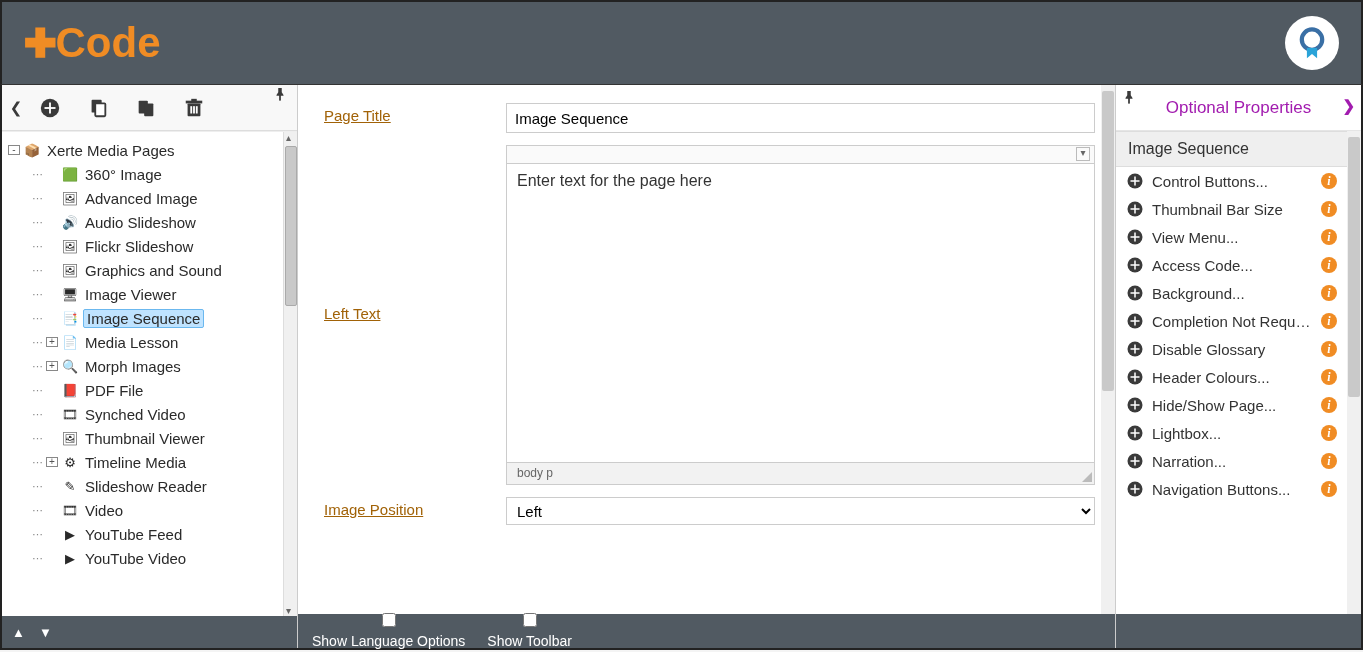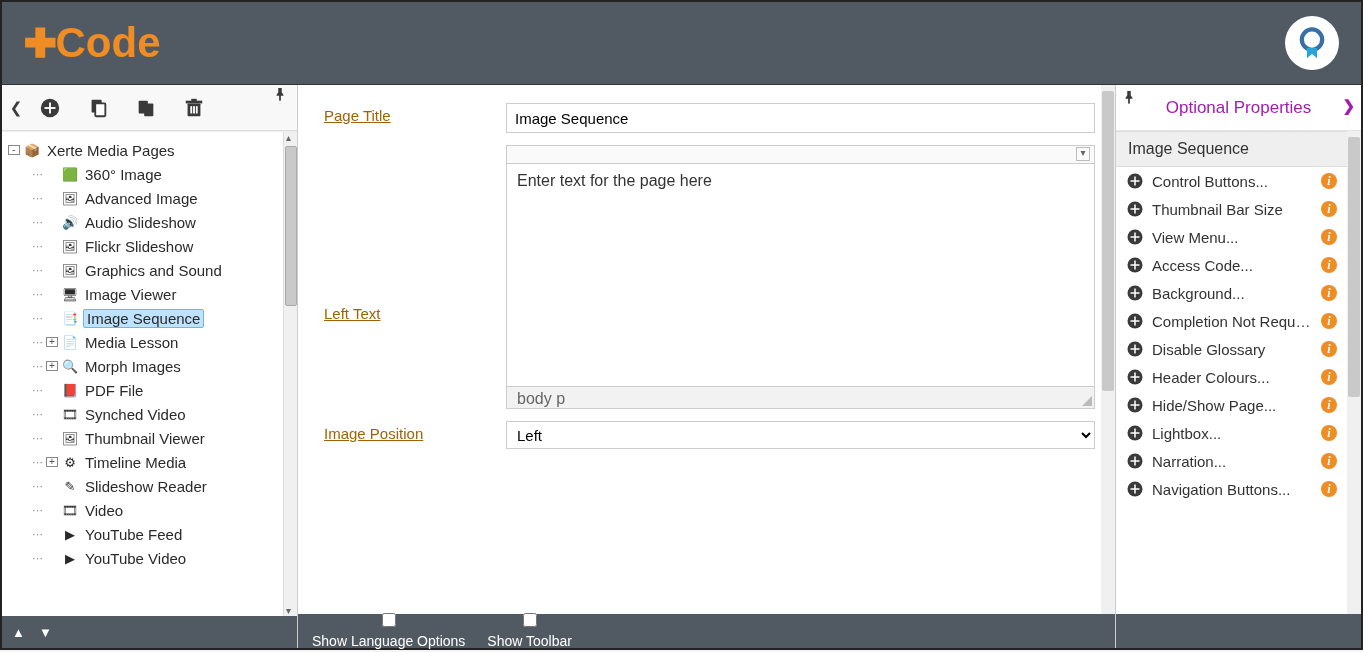--- a/index.html
+++ b/index.html
@@ -213,34 +213,34 @@
 }
 .editor-toolbar::after {
   content: "▾";
   position: absolute; right: 4px; top: 1px;
   font-size: 10px; color: #666;
   border: 1px solid #bbb; width: 12px; height: 12px;
   text-align: center; line-height: 10px;
 }
 .editor-box {
   width: 100%;
-  height: 224px;
+  height: 300px;
   border: 1px solid #ccc;
   padding: 8px 10px;
   font-size: 16px;
   color: #333;
   resize: none;
   background: #fff;
 }
 .editor-footer {
   height: 22px;
   border: 1px solid #ccc;
   border-top: none;
   background: #f2f2f2;
-  font-size: 16px;
+  font-size: 12px;
   color: #666;
   padding: 3px 10px;
   position: relative;
 }
 .editor-footer .resize {
   position: absolute; right: 2px; bottom: 2px;
   width: 0; height: 0;
   border-right: 10px solid #bbb;
   border-top: 10px solid transparent;
 }

